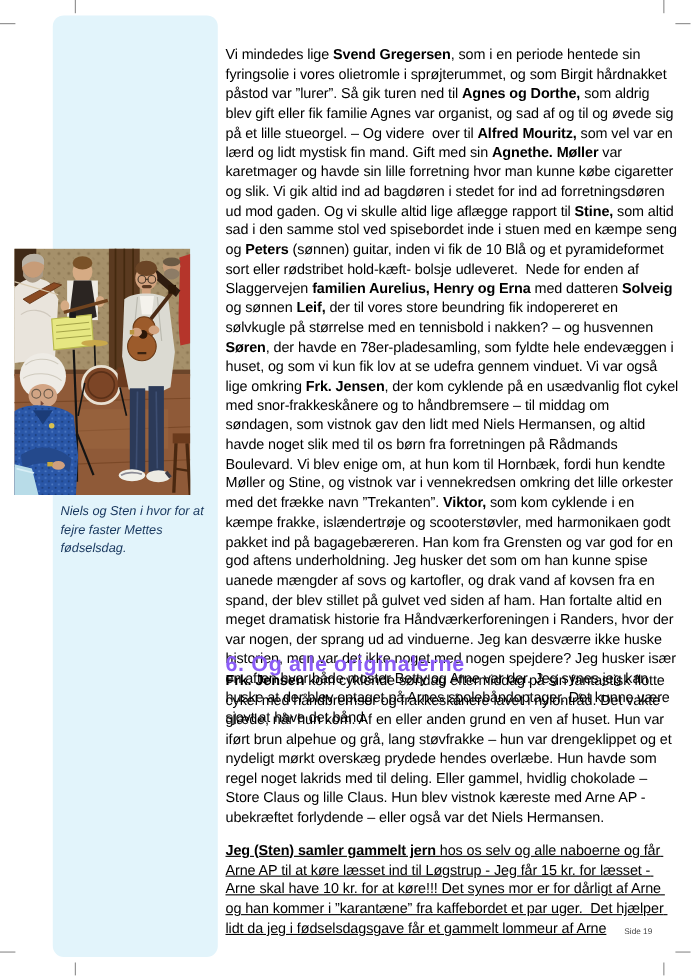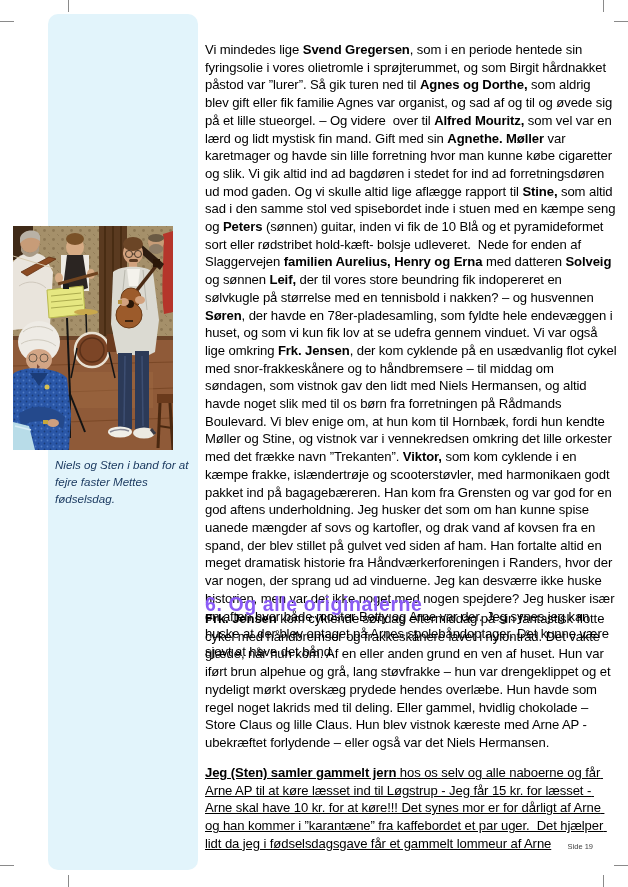--- a/index.html
+++ b/index.html
@@ -186,21 +186,21 @@
     <path d="M0,148 C10,139 44,141 54,152 L58,188 L56,224 L0,224 Z" fill="url(#dress)"></path>
     <polygon points="17,147 35,147 26,160" fill="#1b3c78"></polygon>
     <circle cx="34" cy="161" r="2.5" fill="#d8c050"></circle>
     <path d="M6,188 C20,177 40,179 52,191 L50,203 C36,193 18,193 8,201 Z" fill="#24498c"></path>
     <ellipse cx="40" cy="197" rx="6" ry="4" fill="#cfa07e"></ellipse>
     <rect x="30" y="194" width="5" height="4" fill="#c8a83c"></rect>
     <polygon points="0,196 16,200 22,224 0,224" fill="#b8dce8"></polygon>
     <path d="M2,200 L18,204" stroke="#d8eef6" stroke-width="1.5" fill="none"></path>
   </svg>
 
-  <div class="caption">Niels og Sten i band for at fejre faster Mettes fødselsdag.</div>
+  <div class="caption">Niels og Sten i hvor for at fejre faster Mettes fødselsdag.</div>
 
   <div class="content">
     <p class="para" id="p1"><span>Vi mindedes lige </span><span style="font-weight: 700;">Svend Gregersen</span><span>, som i en periode hentede sin fyringsolie i vores olietromle i sprøjterummet, og som Birgit hårdnakket påstod var ”lurer”. Så gik turen ned til </span><span style="font-weight: 700;">Agnes og Dorthe,</span><span> som aldrig blev gift eller fik familie Agnes var organist, og sad af og til og øvede sig på et lille stueorgel. – Og videre  over til </span><span style="font-weight: 700;">Alfred Mouritz,</span><span> som vel var en lærd og lidt mystisk fin mand. Gift med sin </span><span style="font-weight: 700;">Agnethe. Møller</span><span> var karetmager og havde sin lille forretning hvor man kunne købe cigaretter og slik. Vi gik altid ind ad bagdøren i stedet for ind ad forretningsdøren ud mod gaden. Og vi skulle altid lige aflægge rapport til </span><span style="font-weight: 700;">Stine,</span><span> som altid sad i den samme stol ved spisebordet inde i stuen med en kæmpe seng og </span><span style="font-weight: 700;">Peters</span><span> (sønnen) guitar, inden vi fik de 10 Blå og et pyramideformet sort eller rødstribet hold-kæft- bolsje udleveret.  Nede for enden af Slaggervejen </span><span style="font-weight: 700;">familien Aurelius, Henry og Erna</span><span> med datteren </span><span style="font-weight: 700;">Solveig</span><span> og sønnen </span><span style="font-weight: 700;">Leif,</span><span> der til vores store beundring fik indopereret en sølvkugle på størrelse med en tennisbold i nakken? – og husvennen </span><span style="font-weight: 700;">Søren</span><span>, der havde en 78er-pladesamling, som fyldte hele endevæggen i huset, og som vi kun fik lov at se udefra gennem vinduet. Vi var også lige omkring </span><span style="font-weight: 700;">Frk. Jensen</span><span>, der kom cyklende på en usædvanlig flot cykel med snor-frakkeskånere og to håndbremsere – til middag om søndagen, som vistnok gav den lidt med Niels Hermansen, og altid havde noget slik med til os børn fra forret­ningen på Rådmands Boulevard. Vi blev enige om, at hun kom til Horn­bæk, fordi hun kendte Møller og Stine, og vistnok var i vennekredsen omkring det lille orkester med det frække navn ”Trekanten”. </span><span style="font-weight: 700;">Viktor,</span><span> som kom cyklende i en kæmpe frakke, islændertrøje og scooterstøvler, med harmonikaen godt pakket ind på bagagebæreren. Han kom fra Grensten og var god for en god aftens underholdning. Jeg husker det som om han kunne spise uanede mængder af sovs og kartofler, og drak vand af kovsen fra en spand, der blev stillet på gulvet ved siden af ham. Han fortalte altid en meget dramatisk historie fra Håndværkerforeningen i Randers, hvor der var nogen, der sprang ud ad vinduerne. Jeg kan desværre ikke huske historien, men var det ikke noget med nogen spejdere? Jeg husker især en aften hvor både moster Betty og Arne var der. Jeg synes jeg kan huske at der blev optaget på Arnes spolebåndoptager. Det kunne være sjovt at have det bånd.</span></p>
     <h2 class="heading">6. Og alle originalerne</h2>
     <p class="para" id="p2"><span style="font-weight: 700;">Frk. Jensen</span><span> kom cyklende søndag eftermiddag på sin fantastisk flotte cykel med håndbremser og frakkeskånere lavet i nylontråd. Det vakte glæde, når hun kom. Af en eller anden grund en ven af huset. Hun var iført brun alpehue og grå, lang støvfrakke – hun var drengeklippet og et nydeligt mørkt overskæg prydede hendes overlæbe. Hun havde som regel noget lakrids med til deling. Eller gammel, hvidlig chokolade – Store Claus og lille Claus. Hun blev vistnok kæreste med Arne AP - ubekræftet forlydende – eller også var det Niels Hermansen.</span></p>
     <p class="para" id="p3"><span style="font-weight: 700;">Jeg (Sten) samler gammelt jern</span><span> hos os selv og alle naboerne og får Arne AP til at køre læsset ind til Løgstrup - Jeg får 15 kr. for læsset - Arne skal have 10 kr. for at køre!!! Det synes mor er for dårligt af Arne og han kommer i ”karantæne” fra kaffebordet et par uger.  Det hjælper lidt da jeg i fødselsdagsgave får et gammelt lommeur af Arne</span></p>
     <div class="pagenum">Side 19</div>
   </div>
 
 </div>

